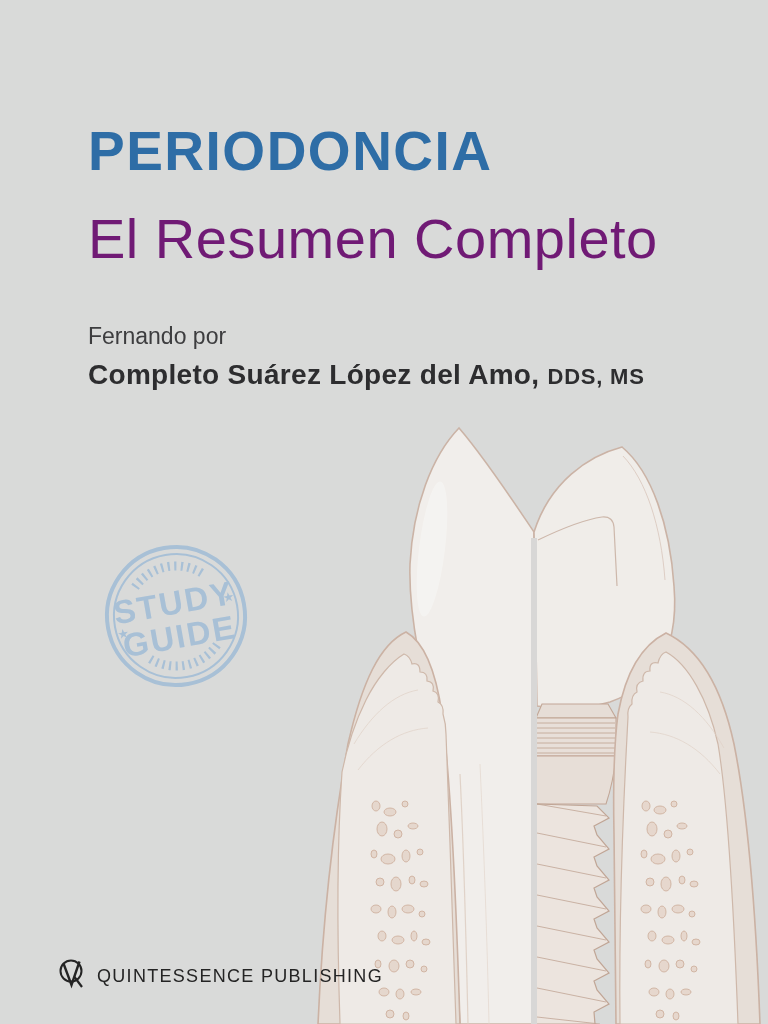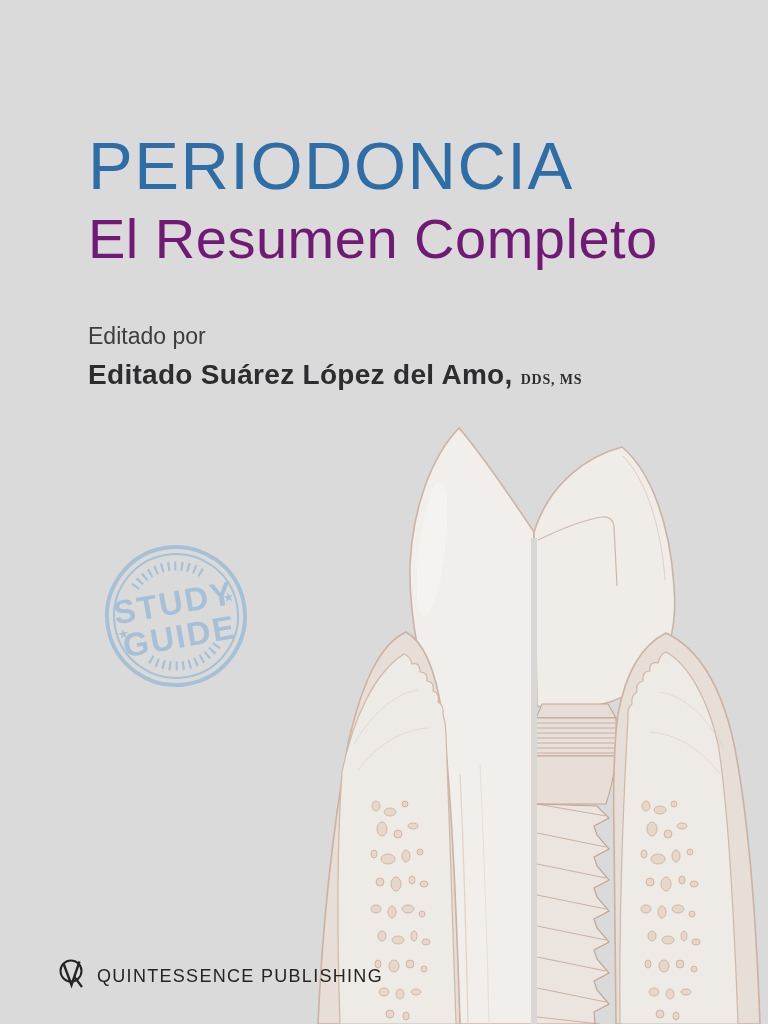--- a/index.html
+++ b/index.html
@@ -6,37 +6,37 @@
   body{
     width:768px;height:1024px;
     background:#d9dad9;
     font-family:"Liberation Sans", sans-serif;
     position:relative;
     overflow:hidden;
   }
   .cover{position:absolute;inset:0;}
   
   .title{
-    position:absolute;left:88px;top:132px;
-    font-size:67px;font-weight:400;letter-spacing:1.5px;
+    position:absolute;left:88px;top:124px;
+    font-size:55px;font-weight:700;letter-spacing:1.5px;
     color:#2e6da6;line-height:1;white-space:nowrap;
   }
   .subtitle{
     position:absolute;left:88px;top:211px;
     font-size:56px;font-weight:300;letter-spacing:.5px;
     color:#701a75;line-height:1;white-space:nowrap;
   }
   
   .editor{position:absolute;left:88px;top:323px;}
   .editor-label{font-size:23px;color:#3d3d3f;line-height:1.2;}
   .editor-name{
     margin-top:8px;font-size:28px;font-weight:700;color:#2d2d2f;
     letter-spacing:.3px;white-space:nowrap;
   }
-  .editor-name .creds{font-size:14px;font-weight:600;letter-spacing:.8px;font-family:Liberation Serif, serif;}
+  .editor-name .creds{font-size:22px;font-weight:600;letter-spacing:.8px;}
   
   .stamp{position:absolute;left:96px;top:536px;width:160px;height:160px;opacity:.85;}
   
   .illu{position:absolute;left:310px;top:414px;width:458px;height:610px;}
   
   .publisher{
     position:absolute;left:58px;top:956px;
     display:flex;align-items:center;gap:9px;
   }
   .publisher-name{
@@ -169,22 +169,22 @@
           <ellipse cx="350" cy="600" rx="4" ry="4"></ellipse>
         <ellipse cx="366" cy="602" rx="3" ry="4"></ellipse>
       </g>
     </g>
   </svg>
 
   <div class="title">PERIODONCIA</div>
   <div class="subtitle">El Resumen Completo</div>
 
   <div class="editor">
-    <div class="editor-label">Editado por</div>
-    <div class="editor-name"><span>Editado Suárez López del Amo,</span>&nbsp;<span class="creds">DDS, MS</span></div>
+    <div class="editor-label">Fernando por</div>
+    <div class="editor-name"><span>Completo Suárez López del Amo,</span>&nbsp;<span class="creds">DDS, MS</span></div>
   </div>
 
   <svg class="stamp" viewBox="0 0 160 160" aria-hidden="true">
     <g transform="rotate(-10 80 80)" fill="none" stroke="#a0bcd6">
       <circle cx="80" cy="80" r="69" stroke-width="4"></circle>
       <circle cx="80" cy="80" r="62" stroke-width="2"></circle>
       <path d="M44.6,44.6 A50,50 0 0 1 115.4,44.6" stroke-width="9" stroke-dasharray="2.2 4.4"></path>
       <path d="M115.4,115.4 A50,50 0 0 1 44.6,115.4" stroke-width="9" stroke-dasharray="2.2 4.4"></path>
       <g fill="#a0bcd6" stroke="none">
         <text x="80" y="78" text-anchor="middle" font-size="33" font-weight="700" letter-spacing="2" font-family="Liberation Sans, sans-serif">STUDY</text>

